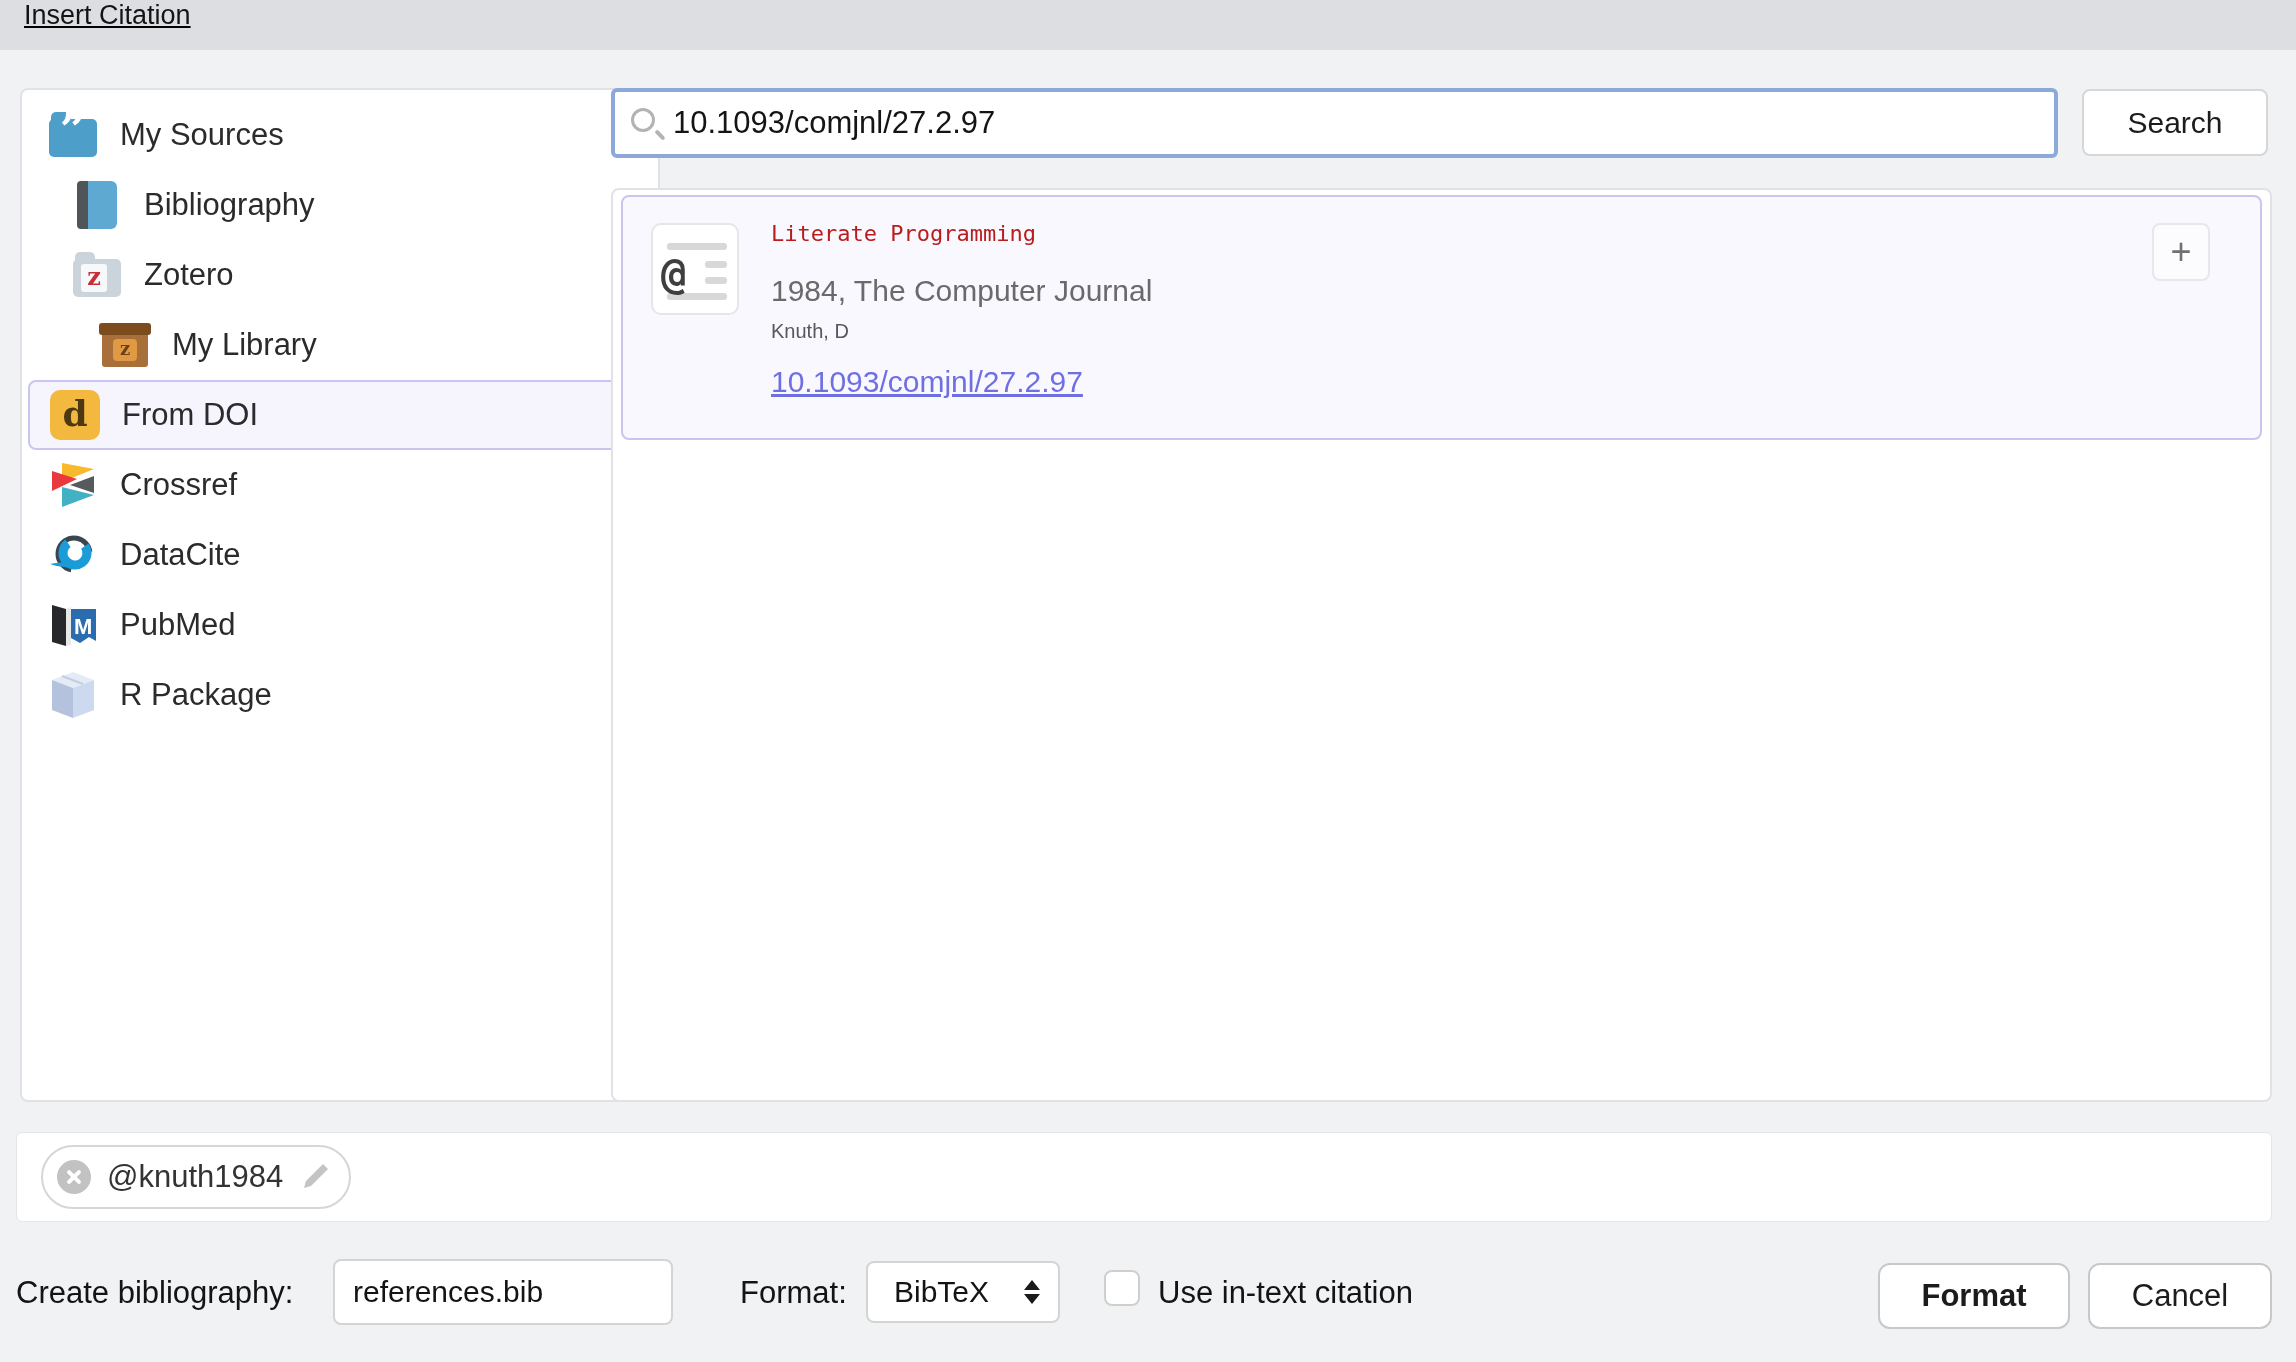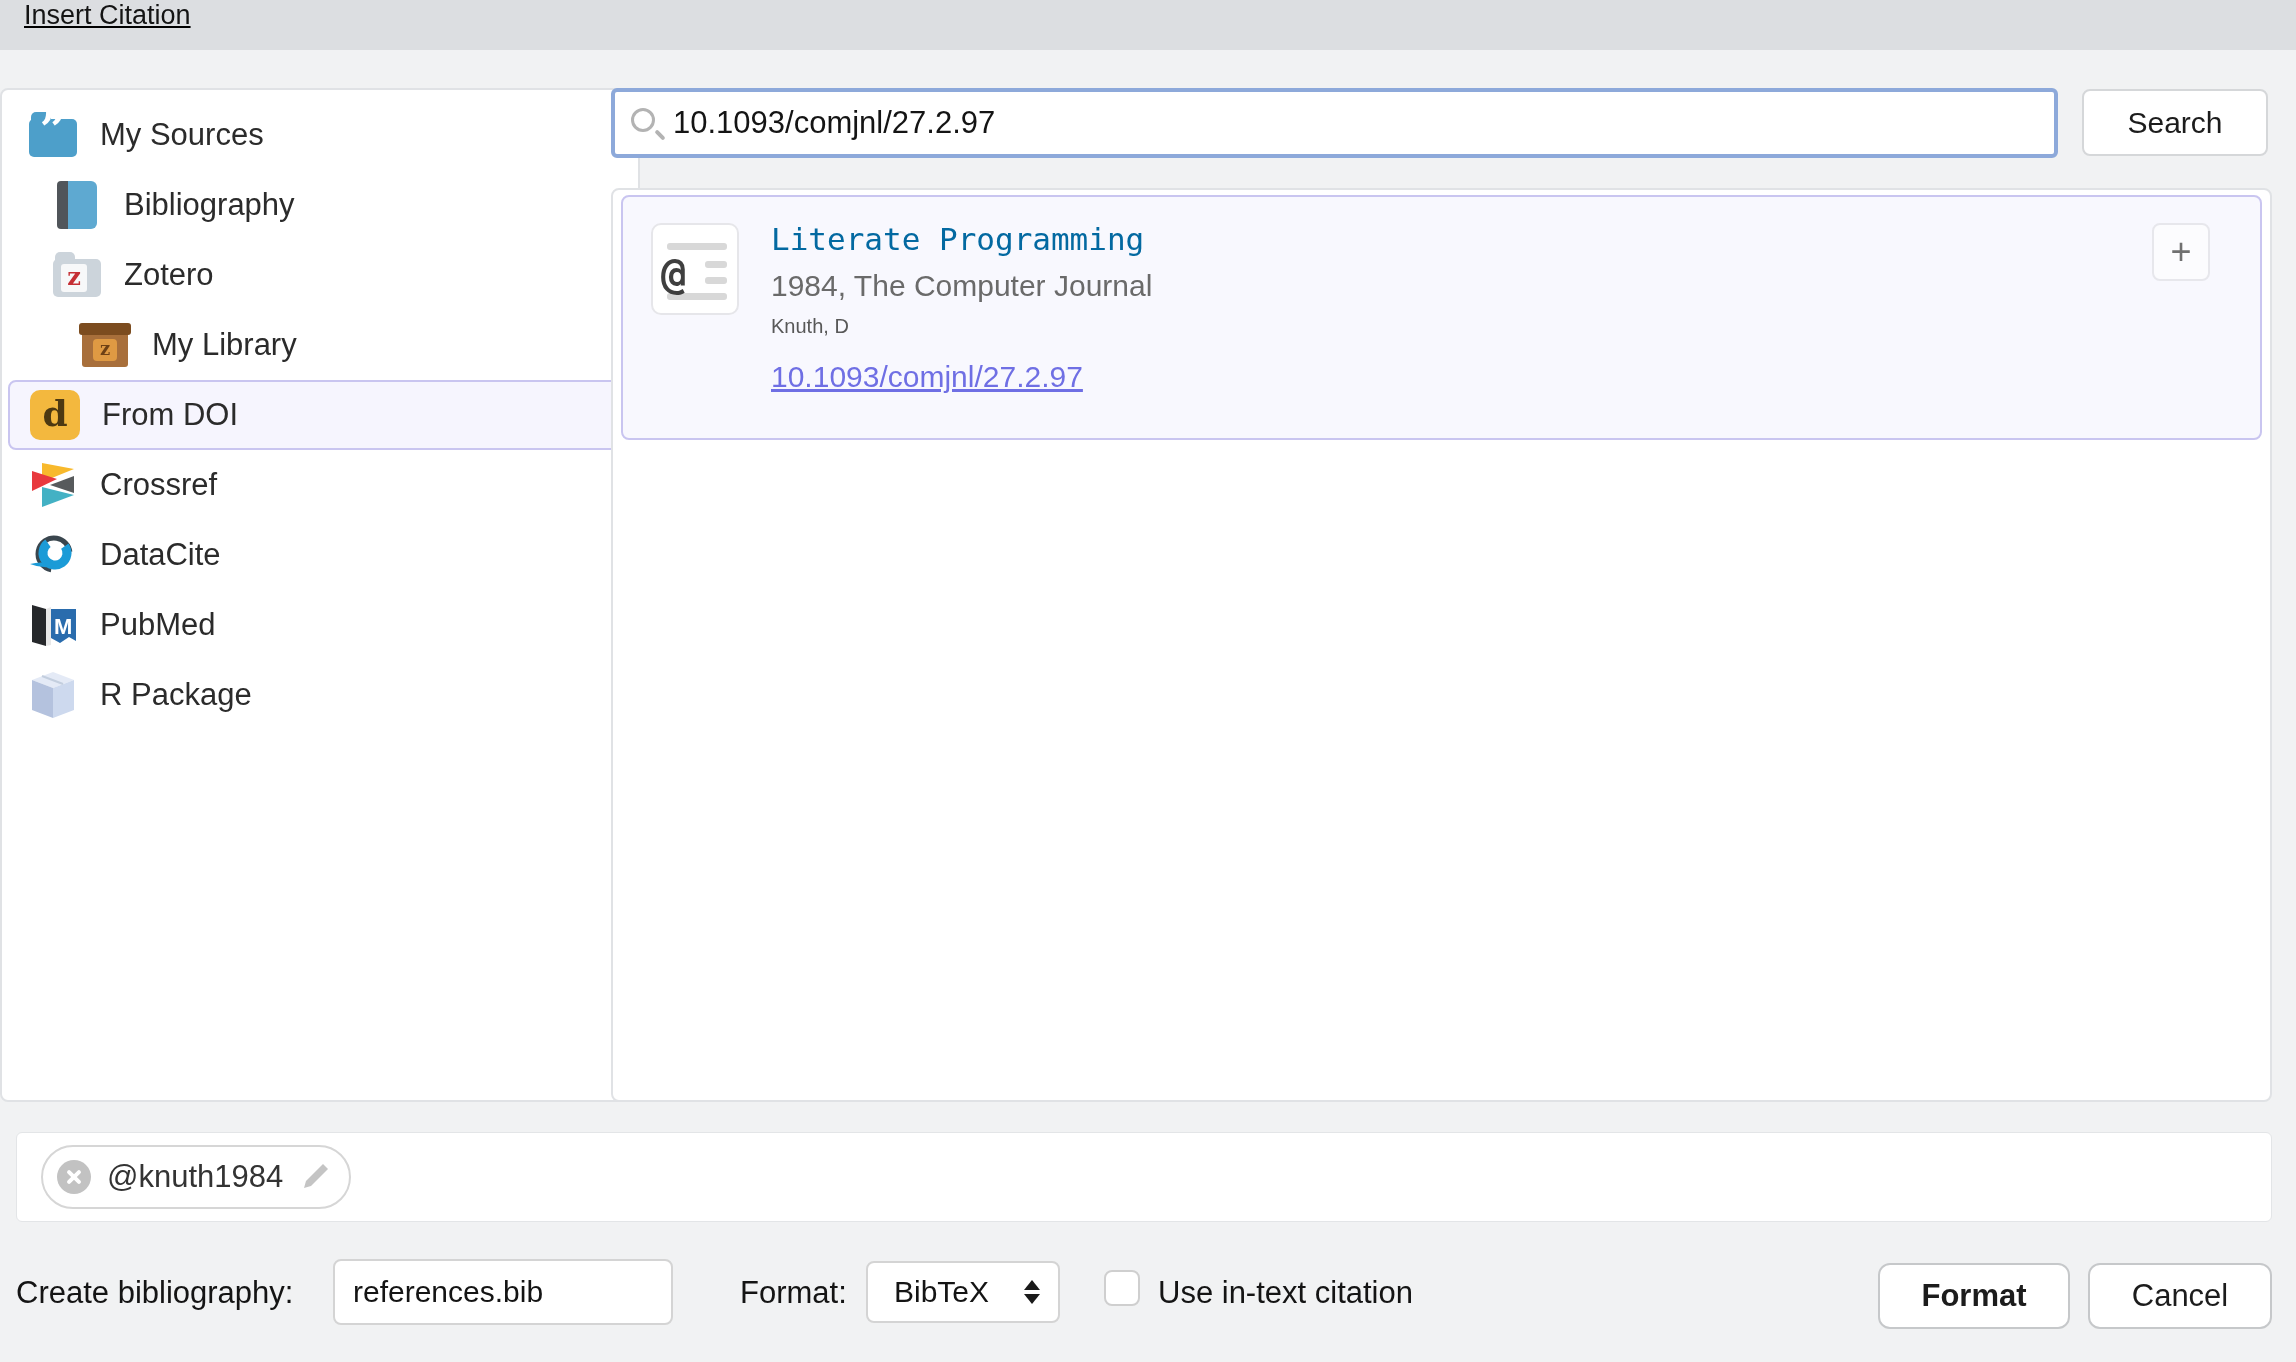--- a/index.html
+++ b/index.html
@@ -6,21 +6,21 @@
   html,body { width:2296px; height:1362px; }
   body { font-family:"Liberation Sans", sans-serif; background:#f1f2f3; position:relative; overflow:hidden; }
   .stage { position:absolute; inset:0; width:2296px; height:1362px; }
 
   
   .titlebar { position:absolute; left:0; top:0; width:2296px; height:50px; background:#dcdee1; display:flex; align-items:flex-start; padding-left:24px;text-decoration:underline; }
   .titlebar .title { font-size:27px; color:#141414; }
 
   
   .panel { position:absolute; background:#ffffff; border:2px solid #e0e2e5; border-radius:8px; }
-  .sidebar { left:0; top:88px; width:640px; height:1014px; }
+  .sidebar { left:20px; top:88px; width:640px; height:1014px; }
   .results-panel { left:611px; top:188px; width:1661px; height:914px; }
 
   
   .side-item { position:absolute; left:0; right:0; height:70px; display:flex; align-items:center; gap:22px; cursor:default; }
   .side-item .label { font-size:31px; color:#2b2b2b; white-space:nowrap; }
   .side-item.ind0 { padding-left:26px; }
   .side-item.ind1 { padding-left:50px; }
   .side-item.ind2 { padding-left:78px; }
   .side-item.selected { left:6px; right:12px; background:#f6f5fe; border:2px solid #c9c5f0; border-radius:8px; }
   .side-item.selected.ind0 { padding-left:20px; }
@@ -59,21 +59,21 @@
   .search-box { position:absolute; left:611px; top:88px; width:1447px; height:70px; background:#ffffff; border:4px solid #8da9da; border-radius:6px; }
   .search-box input { position:absolute; left:58px; top:0; right:10px; height:62px; border:none; outline:none; font-family:"Liberation Sans", sans-serif; font-size:31px; color:#141414; background:transparent; }
   .mag { position:absolute; left:16px; top:16px; width:24px; height:24px; border:3px solid #b3b3b3; border-radius:50%; }
   .mag::after { content:""; position:absolute; left:20px; top:22px; width:12px; height:4px; background:#b3b3b3; border-radius:2px; transform:rotate(45deg); }
   .btn { background:#ffffff; border:2px solid #d5d7d9; border-radius:8px; font-family:"Liberation Sans", sans-serif; font-size:30px; color:#1c1c1c; display:flex; align-items:center; justify-content:center; cursor:default; }
   .search-btn { position:absolute; left:2082px; top:89px; width:186px; height:67px; }
 
   
   .result-card { position:absolute; left:8px; top:5px; right:8px; height:245px; background:#f8f8fe; border:2px solid #c9c5f0; border-radius:8px; }
   .result-text { position:absolute; left:148px; top:24px; }
-  .result-title { font-family:"DejaVu Sans Mono", monospace; font-size:31px; color:#0369a1; margin-bottom:12px; white-space:nowrap; }
+  .result-title { font-family:"DejaVu Sans Mono", monospace; font-size:22px; color:#b91c1c; margin-bottom:28px; white-space:nowrap; }
   .result-meta { font-size:30px; color:#6a6a6a; margin-bottom:12px; white-space:nowrap; }
   .result-authors { font-size:20px; color:#585858; margin-bottom:22px; white-space:nowrap; }
   .result-link { font-size:30px; color:#6f6fe4; text-decoration:underline; white-space:nowrap; cursor:pointer; }
   .add-btn { position:absolute; right:50px; top:26px; width:58px; height:58px; background:#fcfcfe; border:2px solid #e7e7ec; border-radius:8px; font-size:36px; color:#707070; display:flex; align-items:center; justify-content:center; cursor:default; }
 
   
   .icon-slot svg { display:block; }
 
   
   .chipbar { position:absolute; left:16px; top:1132px; width:2256px; height:90px; background:#ffffff; border:1px solid #e3e5e7; border-radius:6px; }

